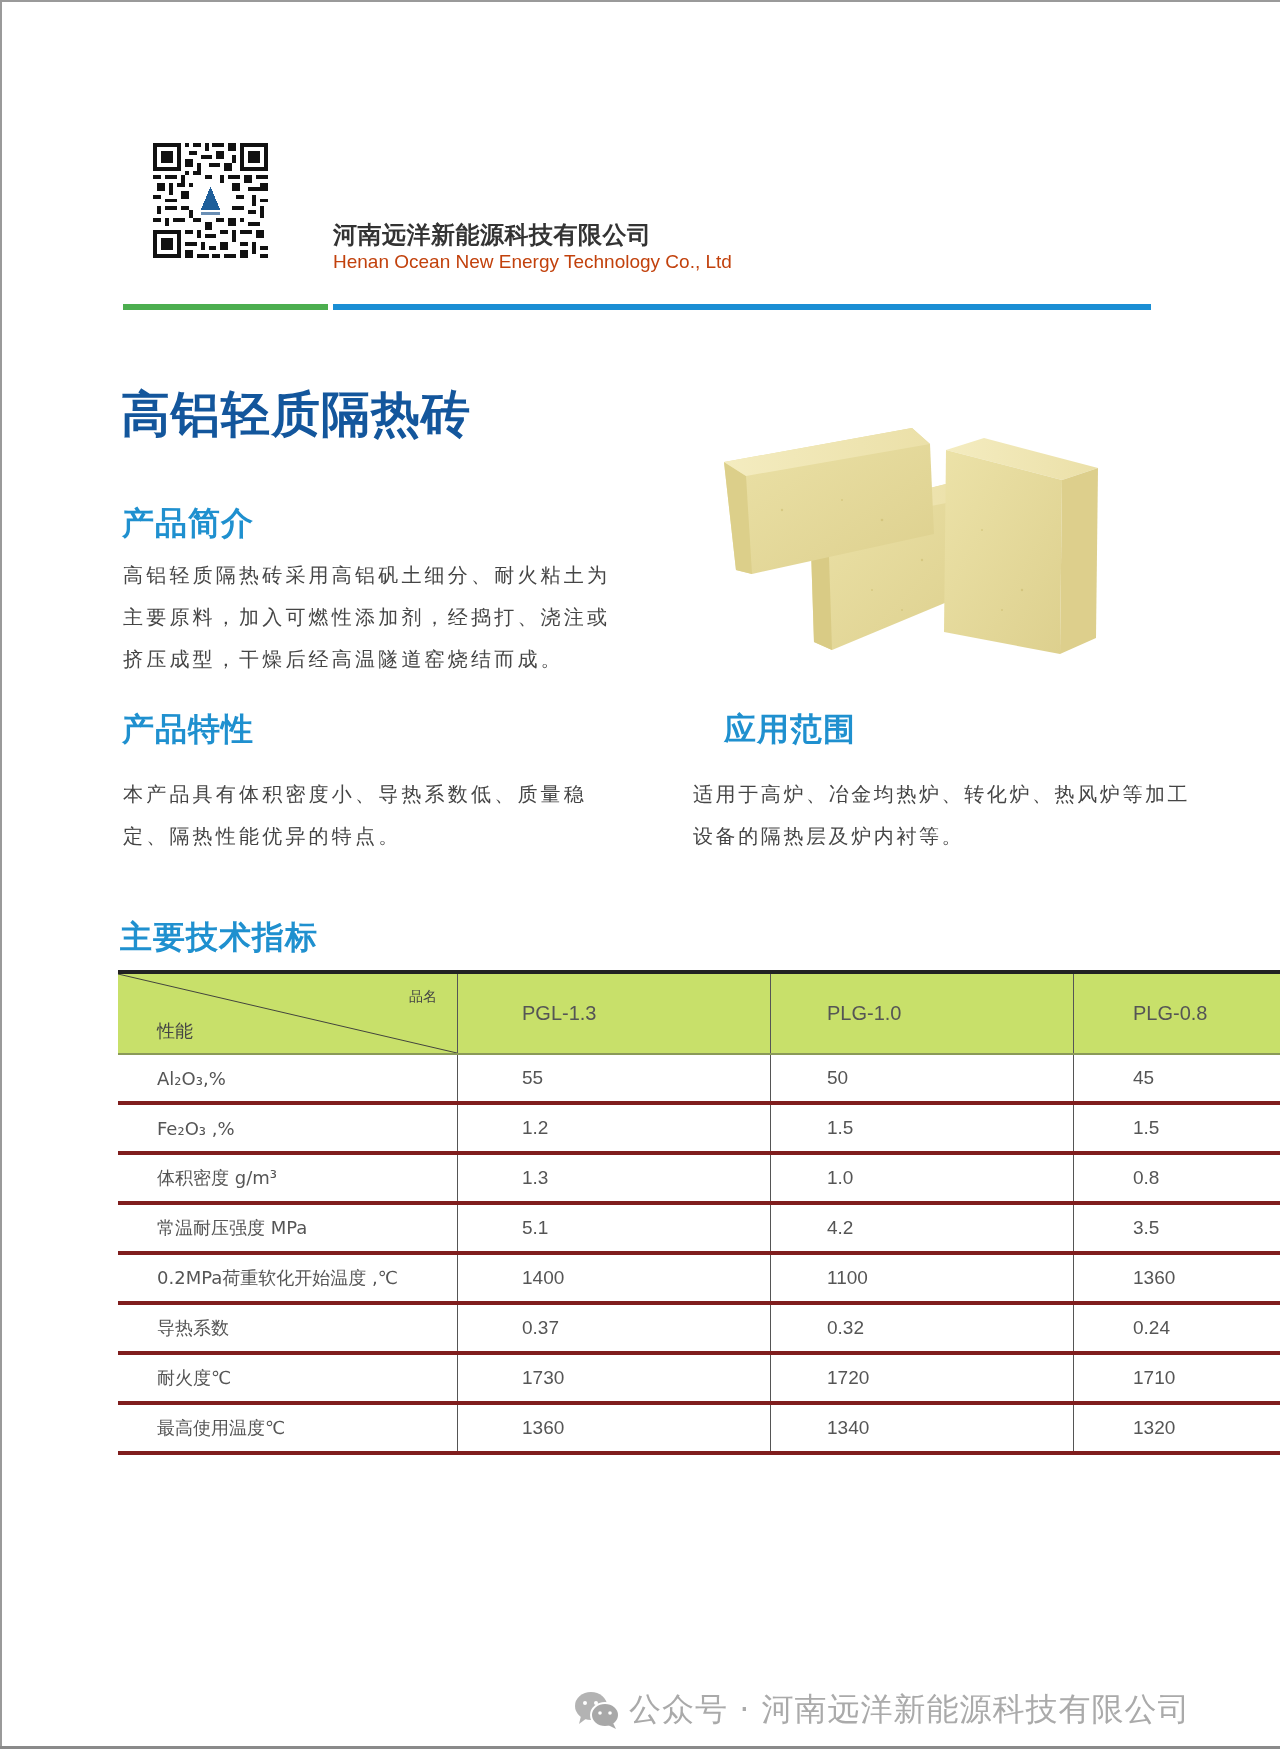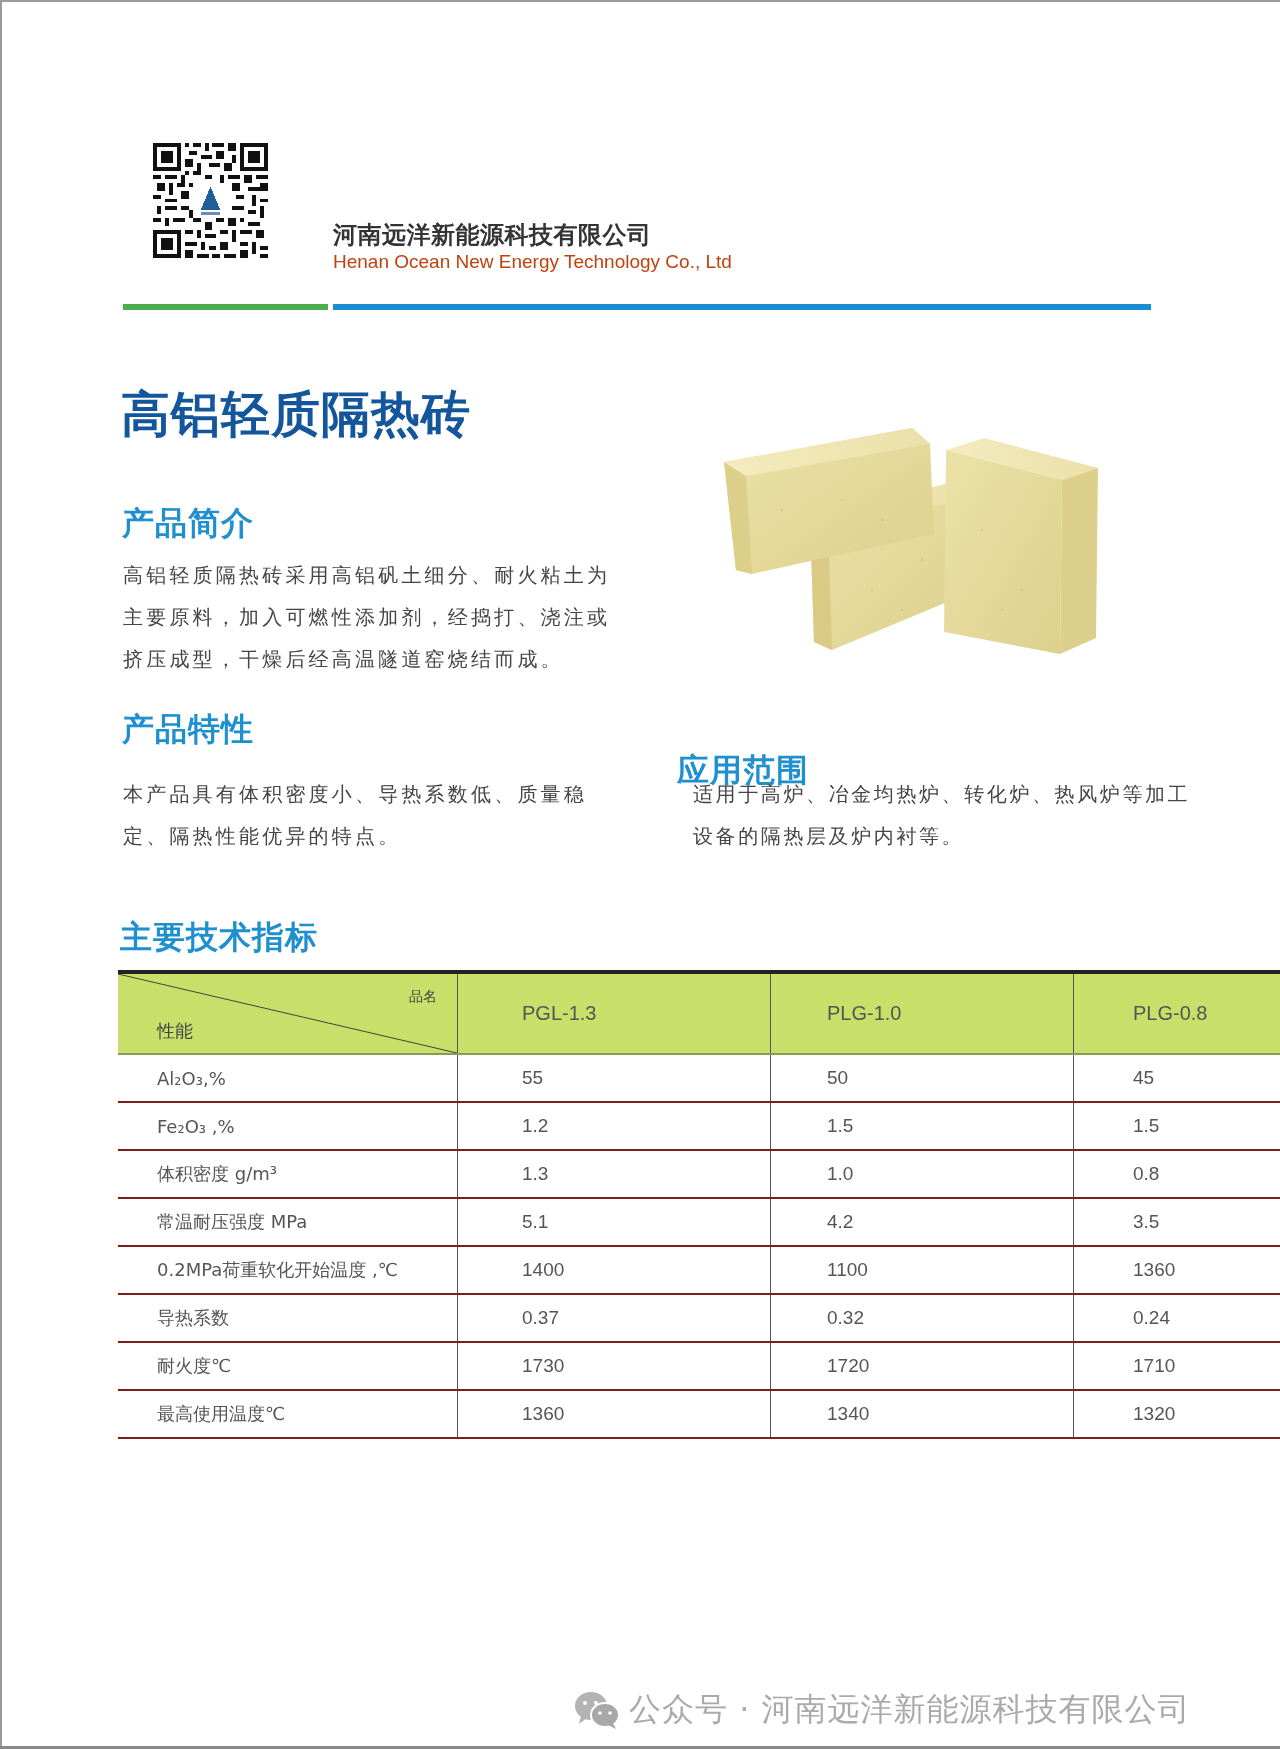--- a/index.html
+++ b/index.html
@@ -25,21 +25,21 @@
   .para { position: absolute; font-size: 20px; line-height: 42px; color: #454545; letter-spacing: 3.2px; }
   .para span { display: block; white-space: nowrap; }
 
   .bricks { position: absolute; left: 722px; top: 410px; width: 424px; height: 250px; }
 
   table.spec {
     position: absolute; left: 118px; top: 970px; width: 1035px;
     border-collapse: collapse; table-layout: fixed;
     font-family: "Liberation Sans", sans-serif; color: #555; font-size: 19px;
   }
-  table.spec td, table.spec th { padding: 0; height: 46px; border-bottom: 2px solid #7f1d1d; text-align: left; font-weight: normal; }
+  table.spec td, table.spec th { padding: 0; height: 46px; border-bottom: 4px solid #7f1d1d; text-align: left; font-weight: normal; }
   table.spec thead tr { background: #c8e06a; border-top: 4px solid #222; }
   table.spec thead th { height: 79px; border-bottom: 2px solid #8a9a58; position: relative; }
   table.spec .c1 { width: 339px; padding-left: 39px; }
   table.spec .c2 { width: 248px; padding-left: 64px; border-left: 1px solid #555; }
   table.spec .c3 { width: 246px; padding-left: 56px; border-left: 1px solid #555; }
   table.spec .c4 { width: 202px; padding-left: 59px; border-left: 1px solid #555; }
   table.spec thead .c2, table.spec thead .c3, table.spec thead .c4 { font-size: 20px; color: #555; }
   .diag { position: absolute; left: 0; top: 0; width: 100%; height: 100%; }
   .hdr-product { position: absolute; right: 20px; top: 14px; font-size: 14px; font-family: "DejaVu Sans", sans-serif; color: #444; }
   .hdr-prop { position: absolute; left: 39px; bottom: 10px; font-size: 18px; font-family: "DejaVu Sans", sans-serif; color: #444; }
@@ -118,21 +118,21 @@
       <circle cx="180" cy="200" r="1"></circle>
   </g>
 </svg>
 
 <div class="h2" style="left:122px; top:712px;">产品特性</div>
 <div class="para" style="left:123px; top:773px;">
   <span>本产品具有体积密度小、导热系数低、质量稳</span>
   <span>定、隔热性能优异的特点。</span>
 </div>
 
-<div class="h2" style="left:677px; top:712px;margin-top:41px;">应用范围</div>
+<div class="h2" style="left:724px; top:712px;">应用范围</div>
 <div class="para" style="left:693px; top:773px; letter-spacing:2.6px;">
   <span>适用于高炉、冶金均热炉、转化炉、热风炉等加工</span>
   <span>设备的隔热层及炉内衬等。</span>
 </div>
 
 <div class="h2" style="left:120px; top:920px;">主要技术指标</div>
 
 <table class="spec">
   <thead>
     <tr>

